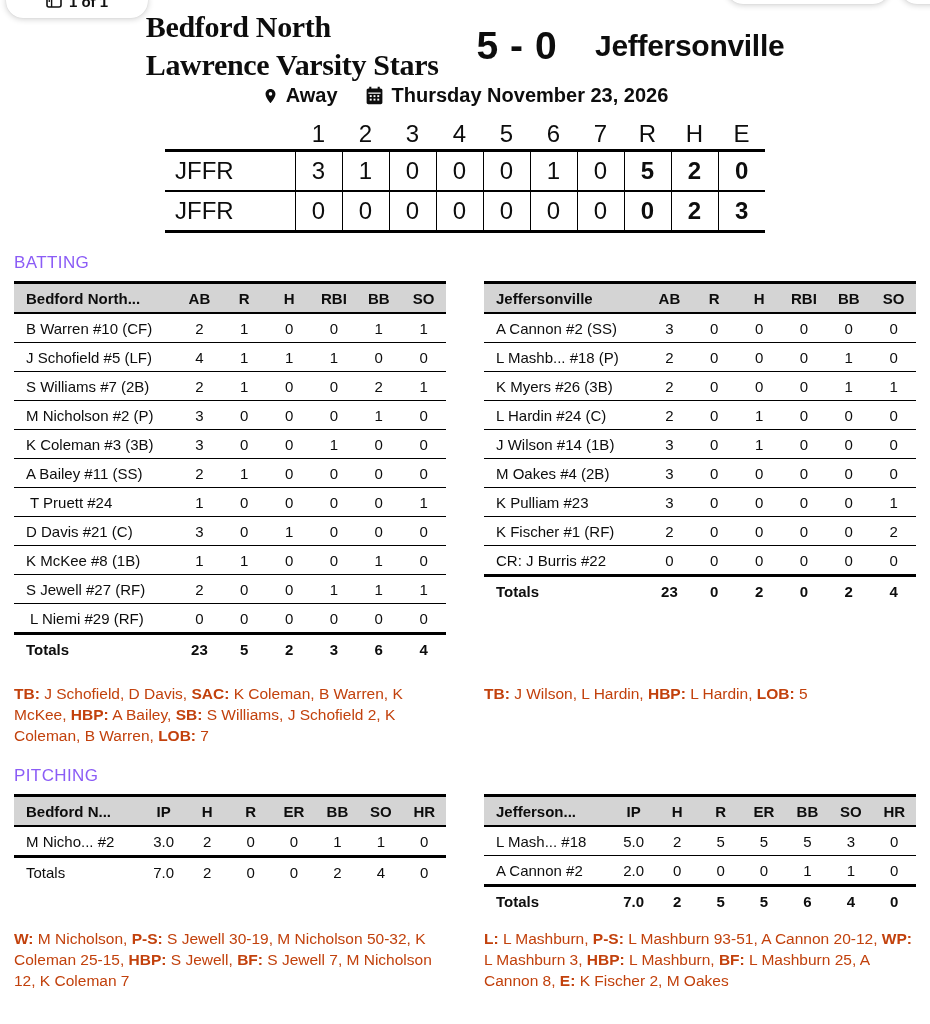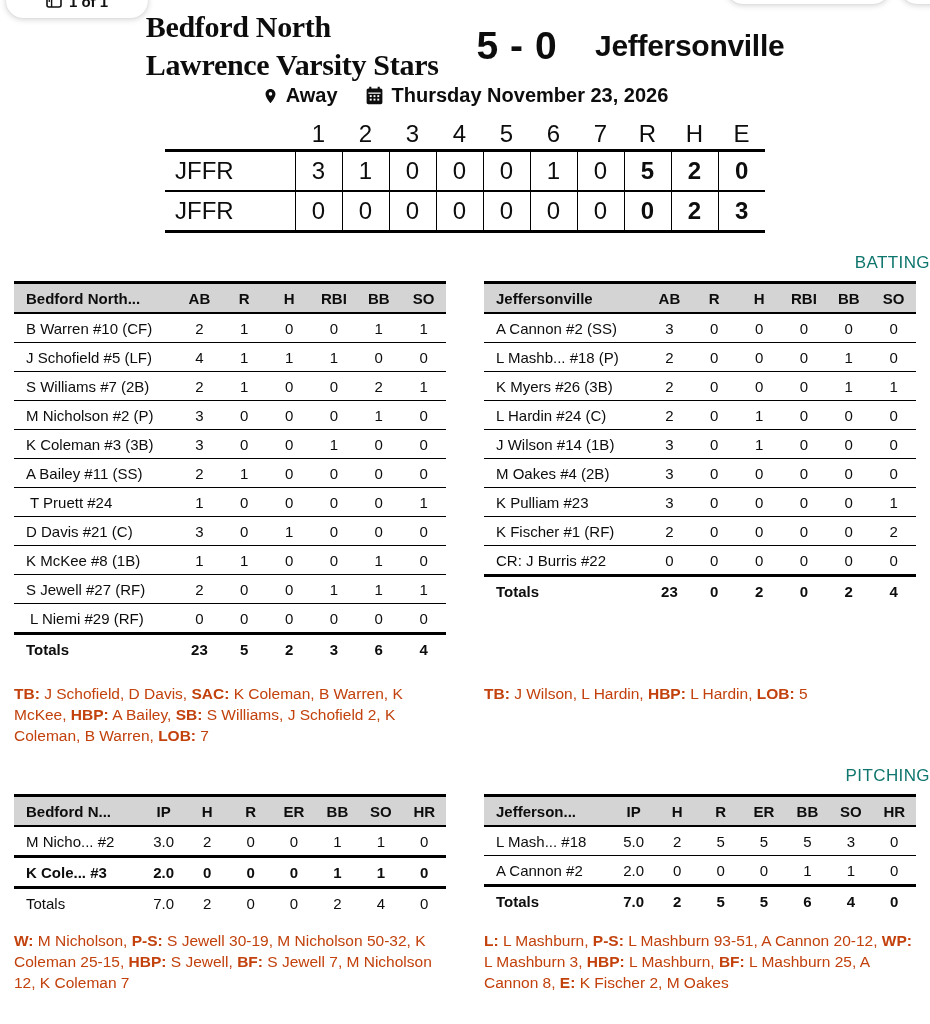--- a/index.html
+++ b/index.html
@@ -29,21 +29,21 @@
   table.linescore{border-collapse:collapse;width:600px;font-size:24px;table-layout:fixed;}
   .linescore td{text-align:center;padding:0;height:38px;}
   .linescore tr.head td{height:30px;border:none;font-weight:400;}
   .linescore td.b{font-weight:700;}
   .linescore tbody td{border-top:2px solid #000;}
   .linescore tbody tr.first td{border-top:3px solid #000;}
   .linescore tbody tr.last td{border-bottom:3px solid #000;}
   .linescore tbody td.c{border-left:1.5px solid #000;}
   .linescore td.teamcell{text-align:left;padding-left:10px;}
   
-  .section{margin:20px 0 0 14px;font-size:17px;font-weight:400;letter-spacing:.4px;color:#0f766e;text-align:right;}
+  .section{margin:20px 0 0 14px;font-size:17px;font-weight:400;letter-spacing:.4px;color:#8b5cf6;}
   .cols{margin:8px 14px 0 14px;display:grid;grid-template-columns:1fr 1fr;
         column-gap:38px;row-gap:20px;align-items:start;}
   .cols.pitch{row-gap:13px;}
   
   table.stats{width:100%;border-collapse:collapse;table-layout:fixed;font-size:15px;}
   .stats th,.stats td{padding:5.5px 0;text-align:center;overflow:hidden;white-space:nowrap;}
   .stats th.n,.stats td.n{text-align:left;padding-left:12px;}
   .stats td.n.indent{padding-left:16px;}
   .stats thead th{background:#d4d4d4;border-top:3px solid #000;border-bottom:2px solid #000;
                   font-weight:700;}
@@ -451,30 +451,20 @@
           <tr>
             <td class="n">M Nicho... #2</td>
             <td>3.0</td>
             <td>2</td>
             <td>0</td>
             <td>0</td>
             <td>1</td>
             <td>1</td>
             <td>0</td>
           </tr>
-          <tr class="hl">
-            <td class="n">K Cole... #3</td>
-            <td>2.0</td>
-            <td>0</td>
-            <td>0</td>
-            <td>0</td>
-            <td>1</td>
-            <td>1</td>
-            <td>0</td>
-          </tr>
           <tr class="totals plain">
             <td class="n">Totals</td>
             <td>7.0</td>
             <td>2</td>
             <td>0</td>
             <td>0</td>
             <td>2</td>
             <td>4</td>
             <td>0</td>
           </tr>

